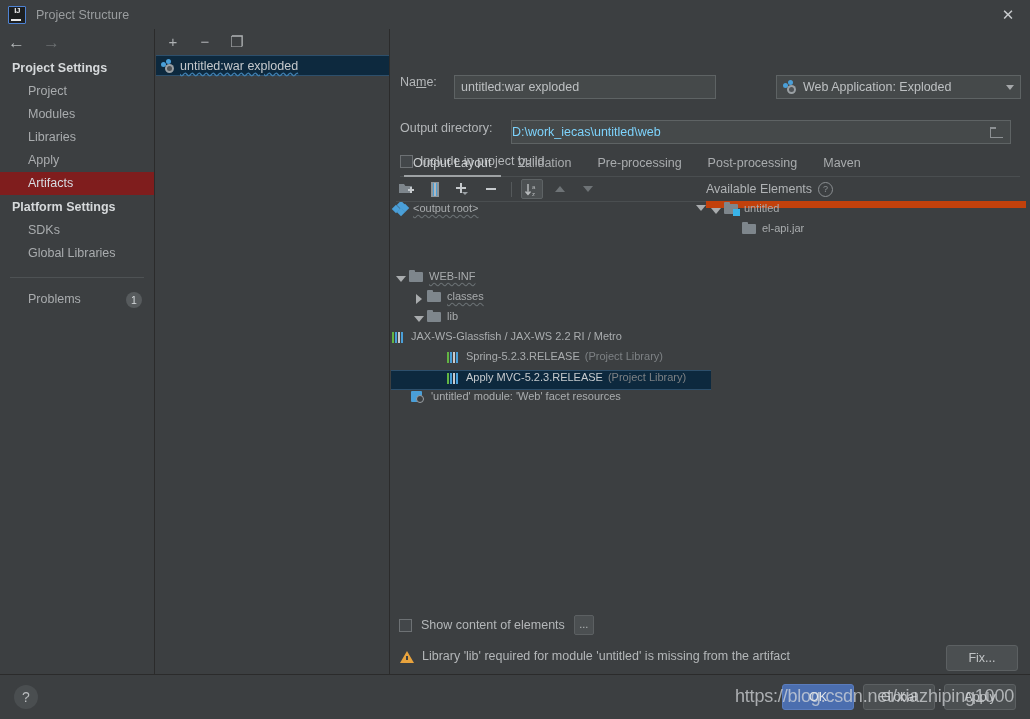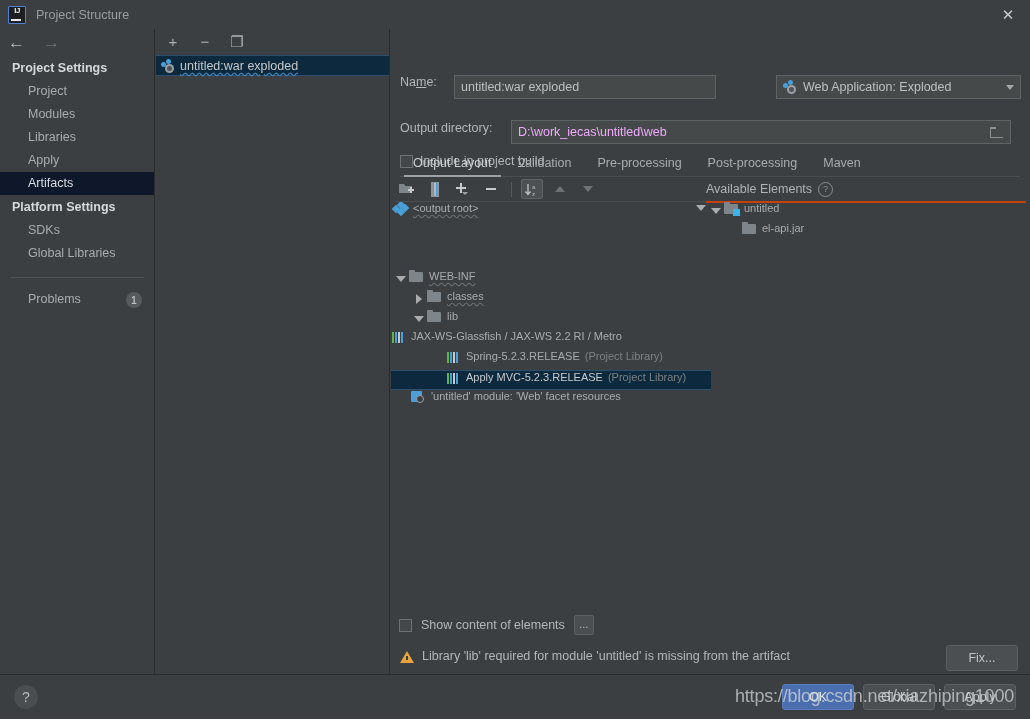--- a/index.html
+++ b/index.html
@@ -111,21 +111,21 @@
   .nav-item {
     height: 23px;
     line-height: 23px;
     padding-left: 28px;
     font-size: 12.5px;
     color: #a9acae;
     cursor: default;
     white-space: nowrap;
   }
   .nav-item.selected {
-    background: #0f172a;
+    background: #7f1d1d;
     color: #d8dde3;
   }
   .nav-divider {
     height: 1px;
     background: #4e5254;
     margin: 12px 10px 10px 10px;
   }
   .nav-item.with-badge {
     display: flex;
     align-items: center;
@@ -262,23 +262,23 @@
     border-top: 5px solid #a5a8aa;
   }
 
   .path-field {
     height: 24px;
     background: #45494a;
     border: 1px solid #5e6364;
     box-sizing: border-box;
     display: flex;
     align-items: center;
-    padding: 0 4px 0 6px;
+    padding: 0 4px 0 0;
     font-size: 12.5px;
-    color: #f0abfc;
+    color: #7dd3fc;
   }
   .folder-btn {
     margin-left: auto;
     width: 17px; height: 17px;
     position: relative;
     cursor: default;
     flex: none;
   }
   .folder-btn::before {
     content: "";
@@ -376,21 +376,21 @@
   .tri-down { border-top: 6px solid #6e7376; }
 
   
   .avail-header {
     position: absolute;
     left: 315px; top: 148px;
     width: 320px; height: 24px;
     display: flex;
     align-items: center;
     gap: 6px;
-    border-bottom: 2px solid #c2410c;
+    border-bottom: 7px solid #c2410c;
   }
   .avail-title { font-size: 12.5px; color: #b0b3b5; }
   .help-circle {
     width: 13px; height: 13px;
     border: 1px solid #8b8f92;
     border-radius: 50%;
     color: #8b8f92;
     font-size: 9px;
     line-height: 12px;
     text-align: center;

